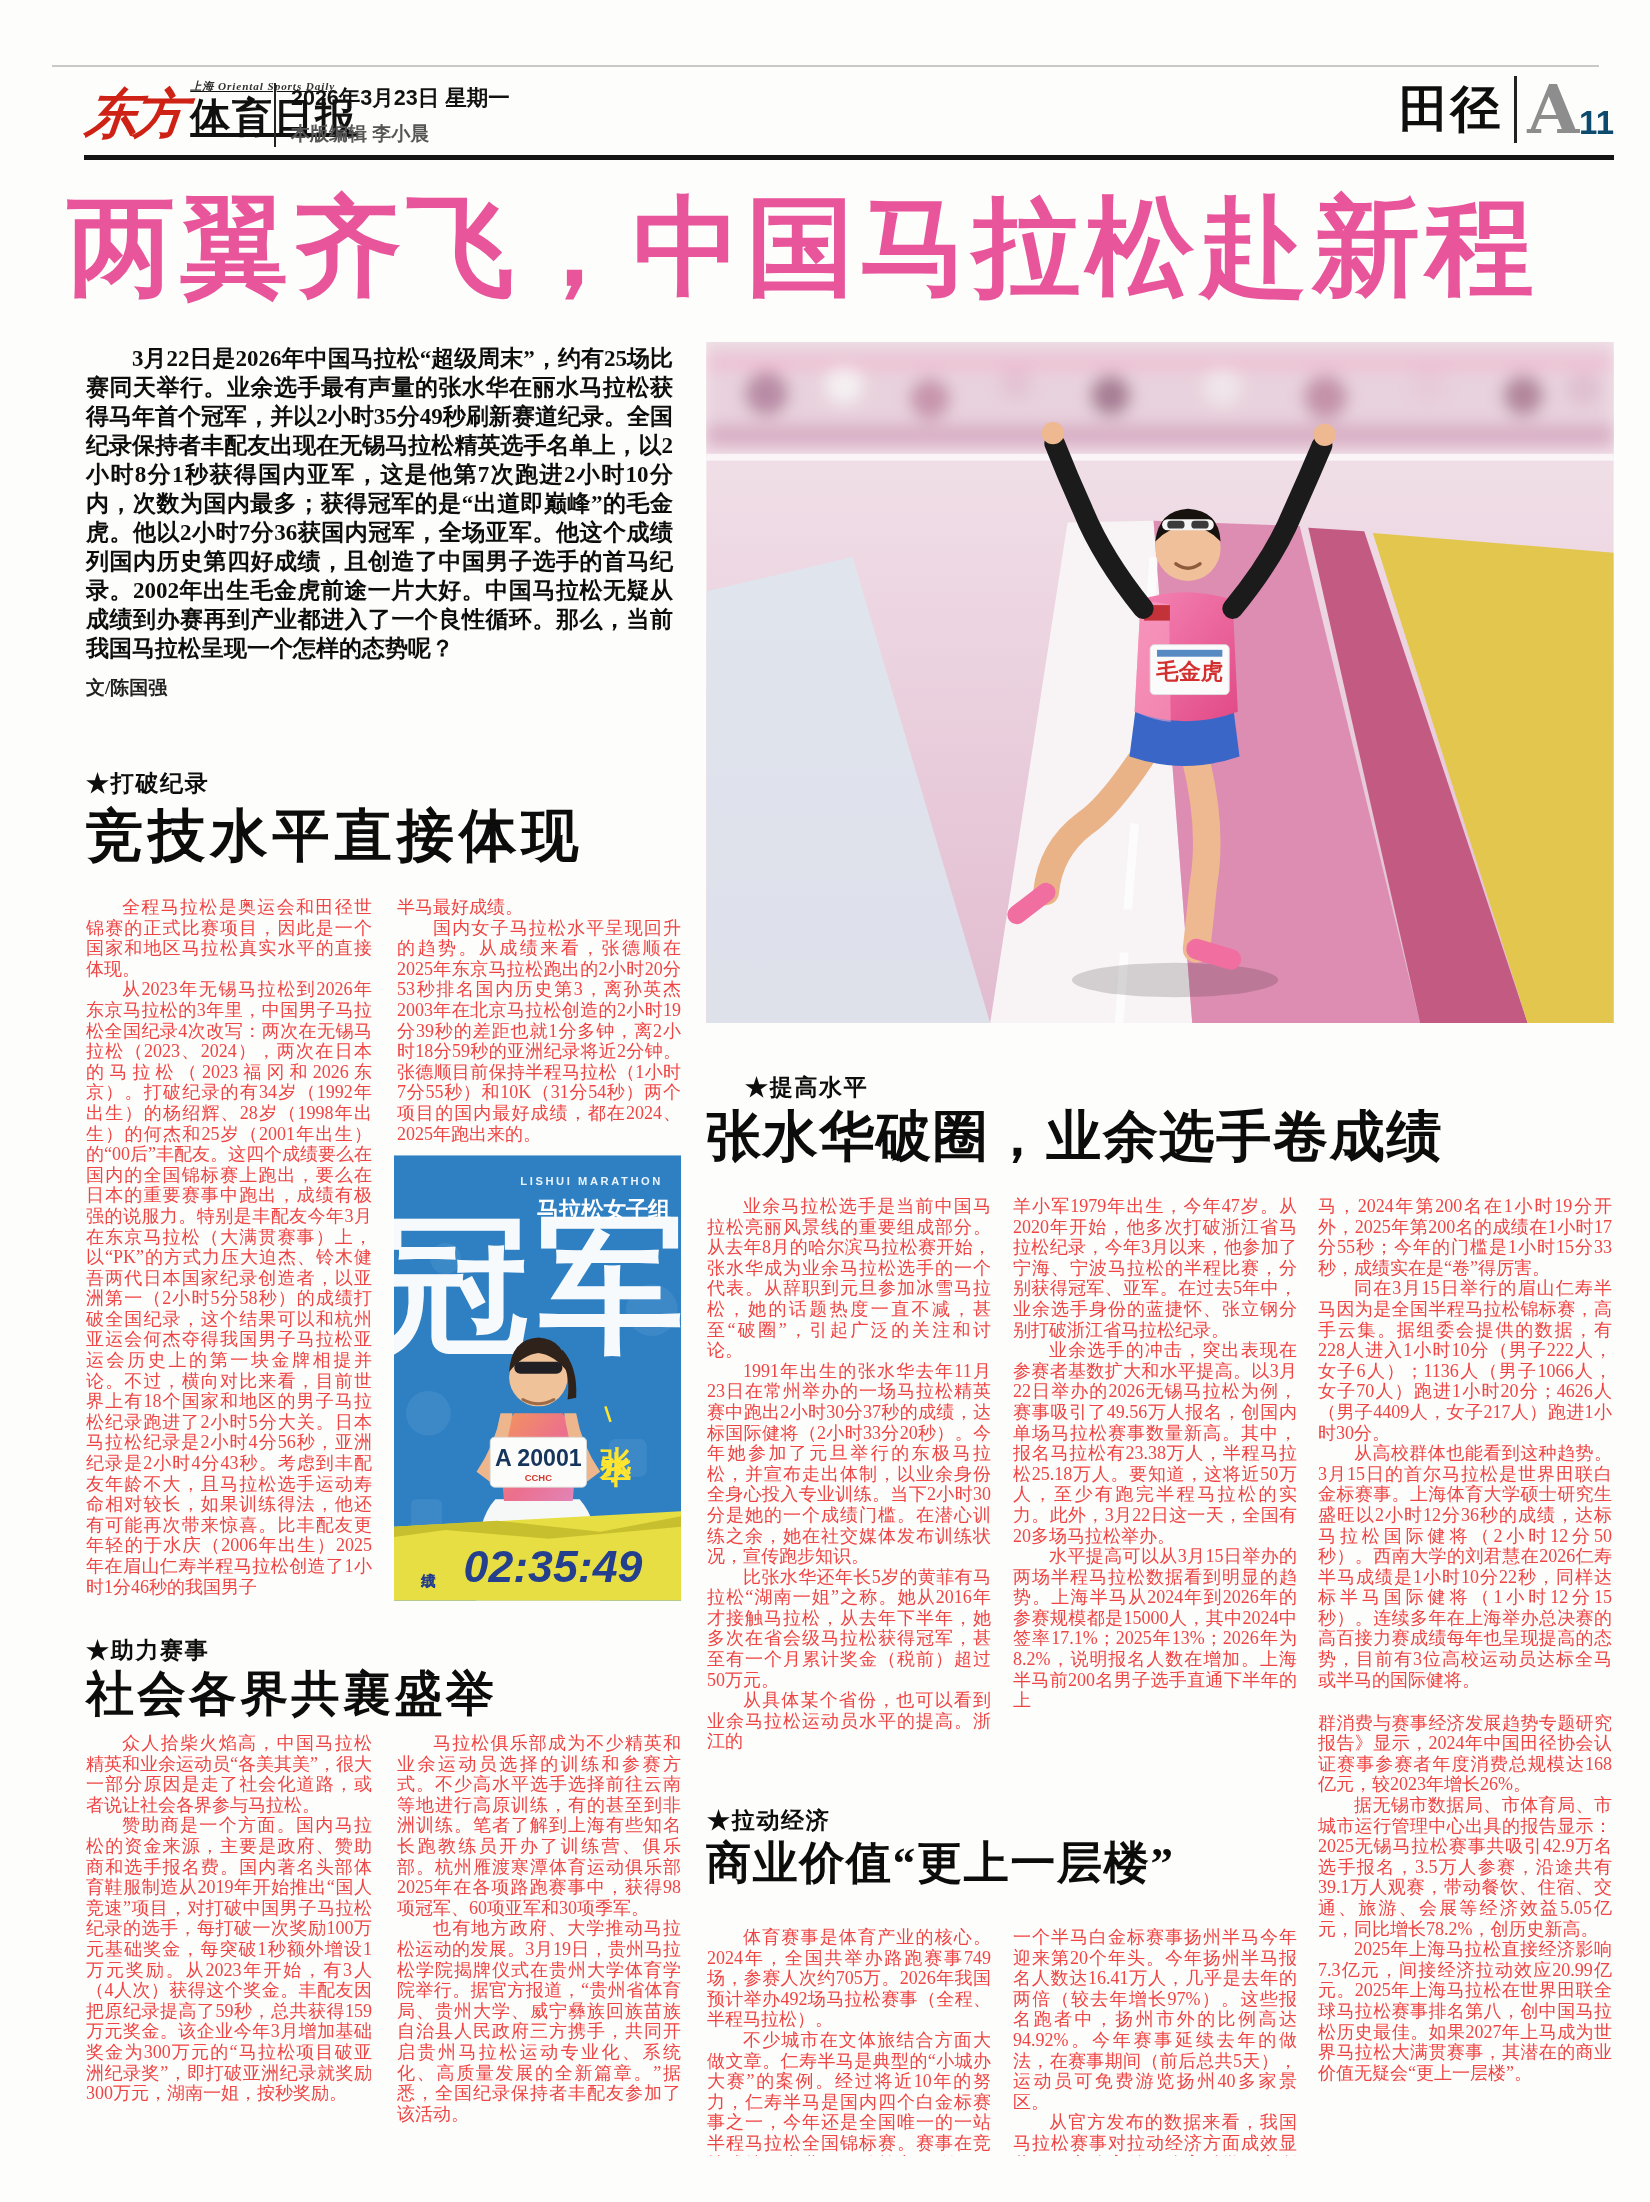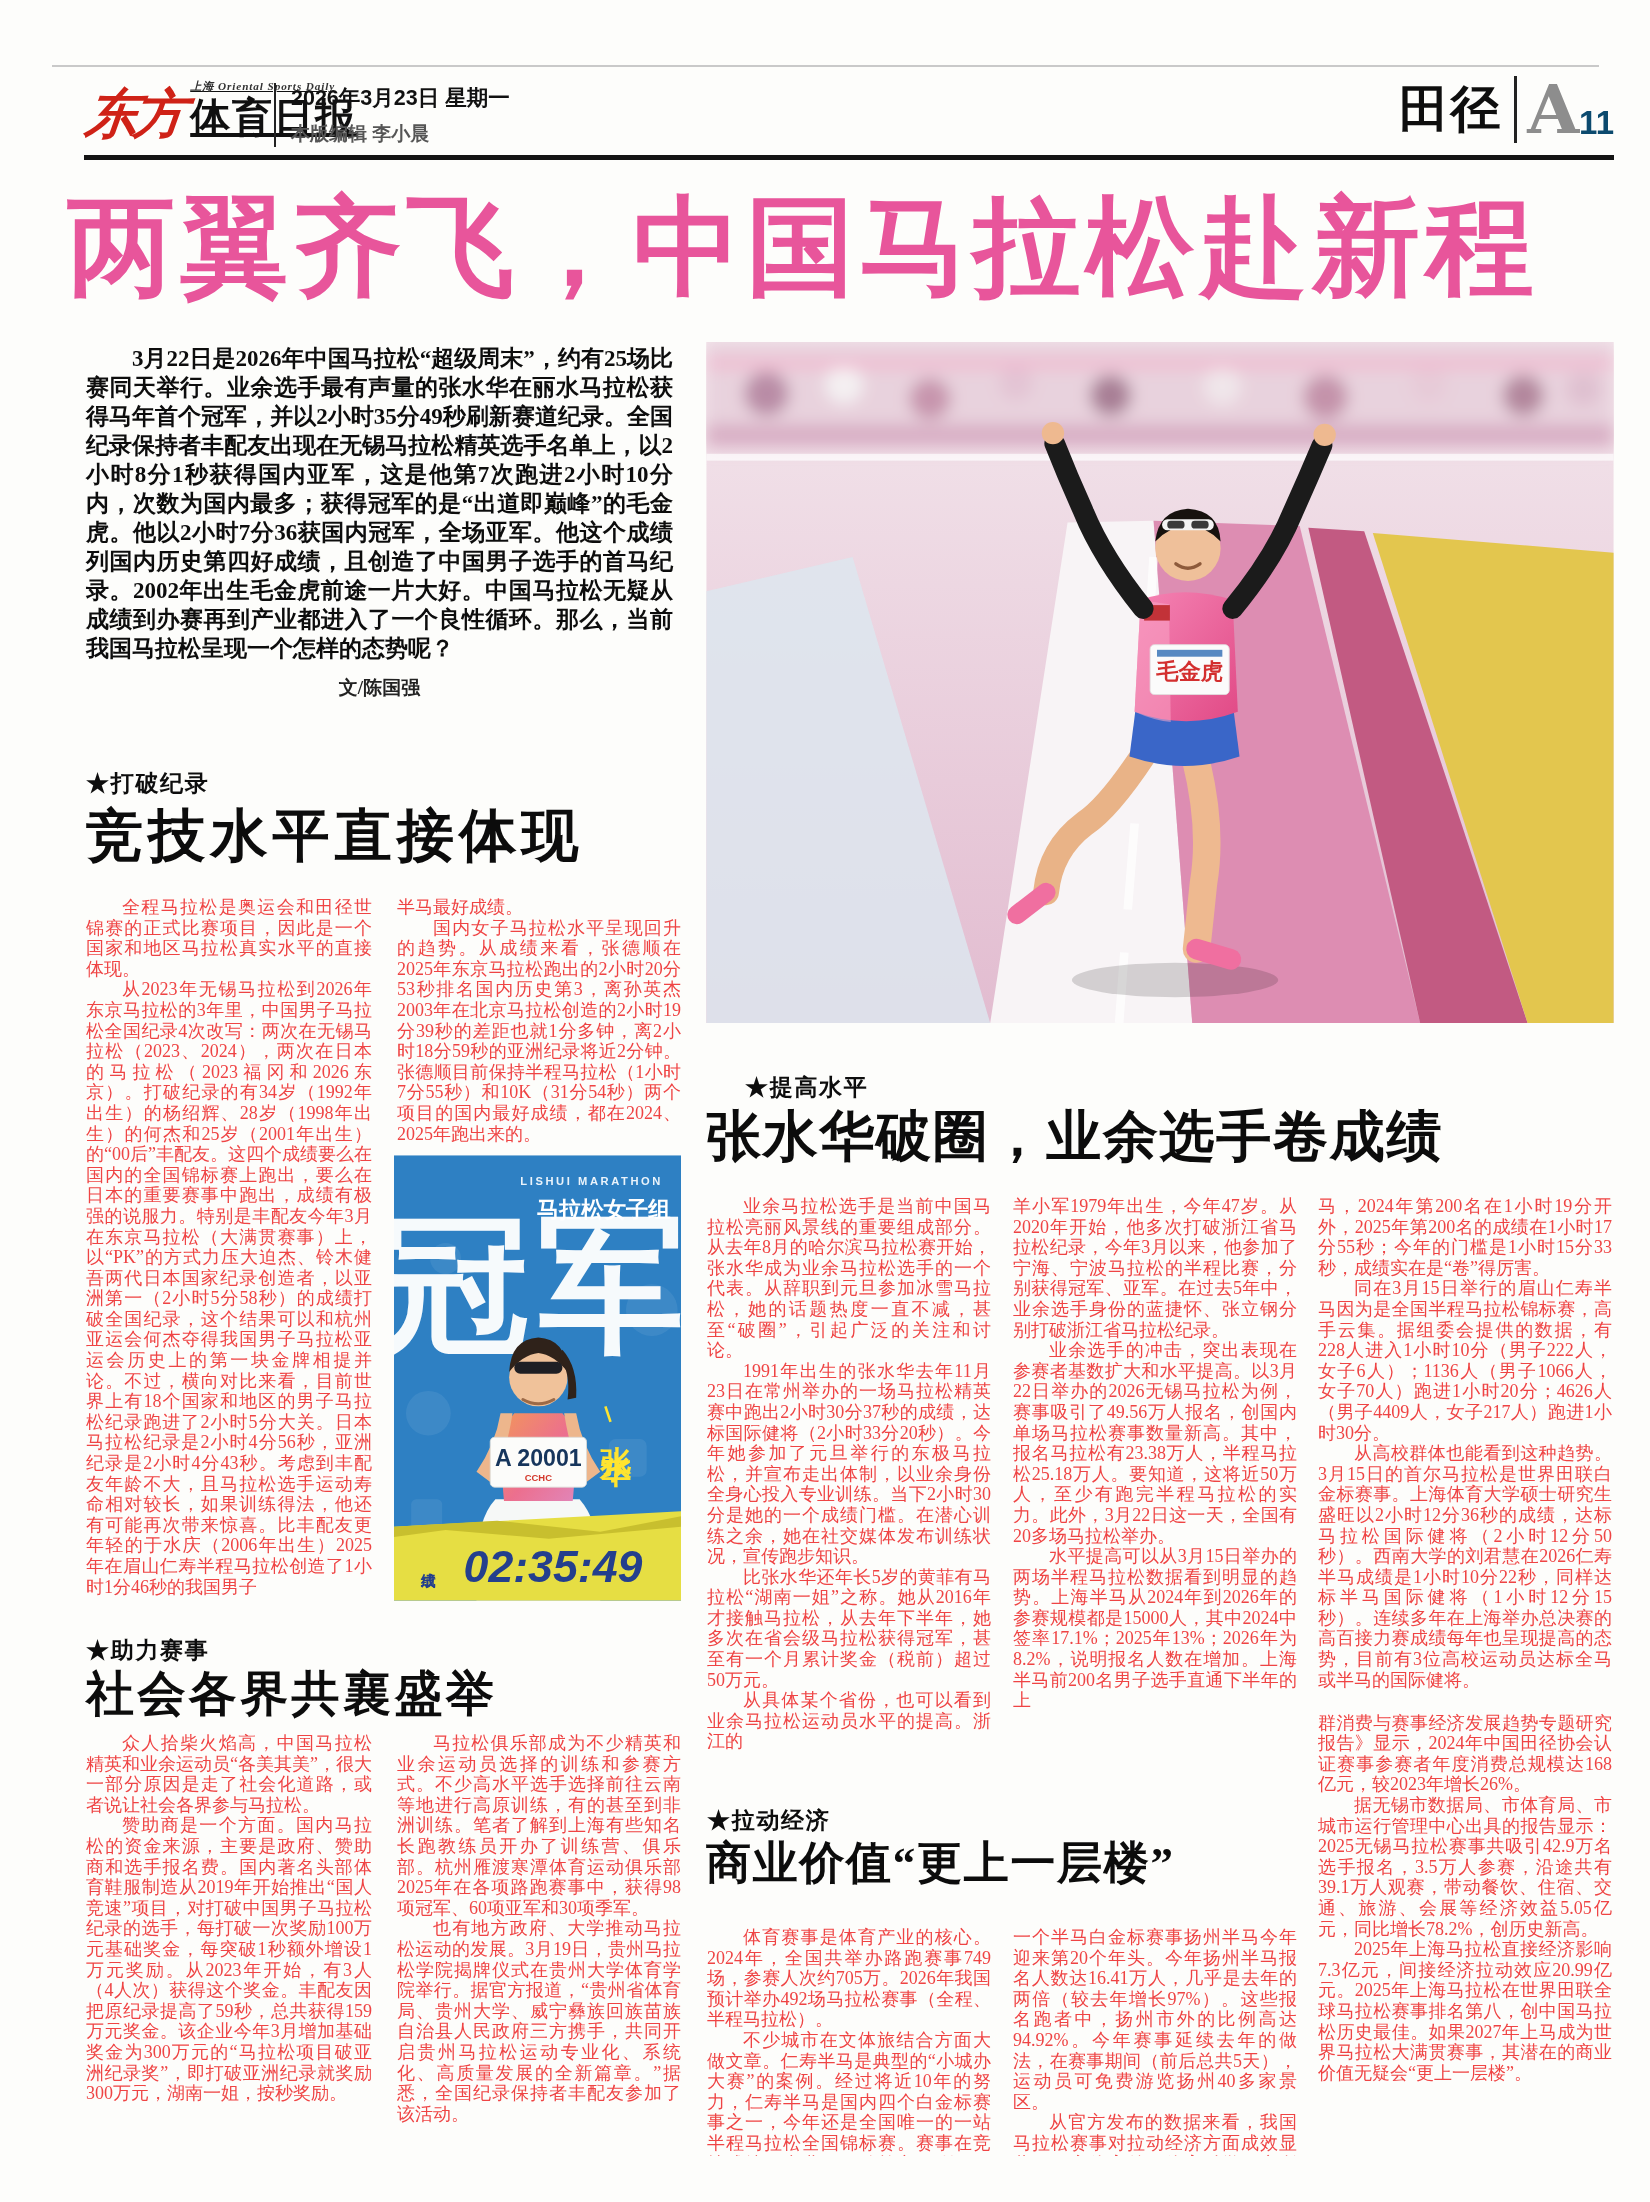--- a/index.html
+++ b/index.html
@@ -23,21 +23,21 @@
   .section-label{font-family:"Liberation Sans",sans-serif;font-weight:900;font-size:50px;line-height:74px;color:#0e0e0e;letter-spacing:1.7px;}
   .pbar{width:2.6px;height:67px;background:#222;margin:0 10.3px 3.4px 12px;}
   .pletter{font-family:"DejaVu Serif",serif;font-weight:900;font-size:67px;line-height:72px;color:#8d8d8d;}
   .pnum{font-family:"Liberation Sans",sans-serif;font-weight:900;font-size:33px;line-height:46px;color:#0c4a6e;}
   
   .headline{left:67px;top:188px;width:1549px;font-weight:900;font-size:108px;line-height:120px;
             letter-spacing:5.2px;color:#e8559b;white-space:nowrap;}
   
   .lead{left:86px;top:344px;width:587px;}
   .lead .para{font-size:23px;line-height:29px;font-weight:700;color:#0d0d0d;}
-  .byline{text-align:center;font-size:19px;font-weight:700;color:#222;margin-top:12px;}
+  .byline{text-align:left;font-size:19px;font-weight:700;color:#222;margin-top:12px;}
   
   .kicker{font-family:"Liberation Sans",sans-serif;font-weight:900;font-size:23px;color:#0d0d0d;letter-spacing:1.7px;}
   .stitle{font-weight:900;color:#0c0c0c;white-space:nowrap;}
   .para{margin:0;text-indent:2em;text-align:justify;}
   .cont{text-indent:0;}
   .bodycol{font-size:18px;line-height:20.6px;color:#ef4444;overflow:hidden;text-align:justify;}
   .gap{height:22.4px;}
   
   .posterbox{left:394px;top:1155px;width:287px;height:446px;}
   

